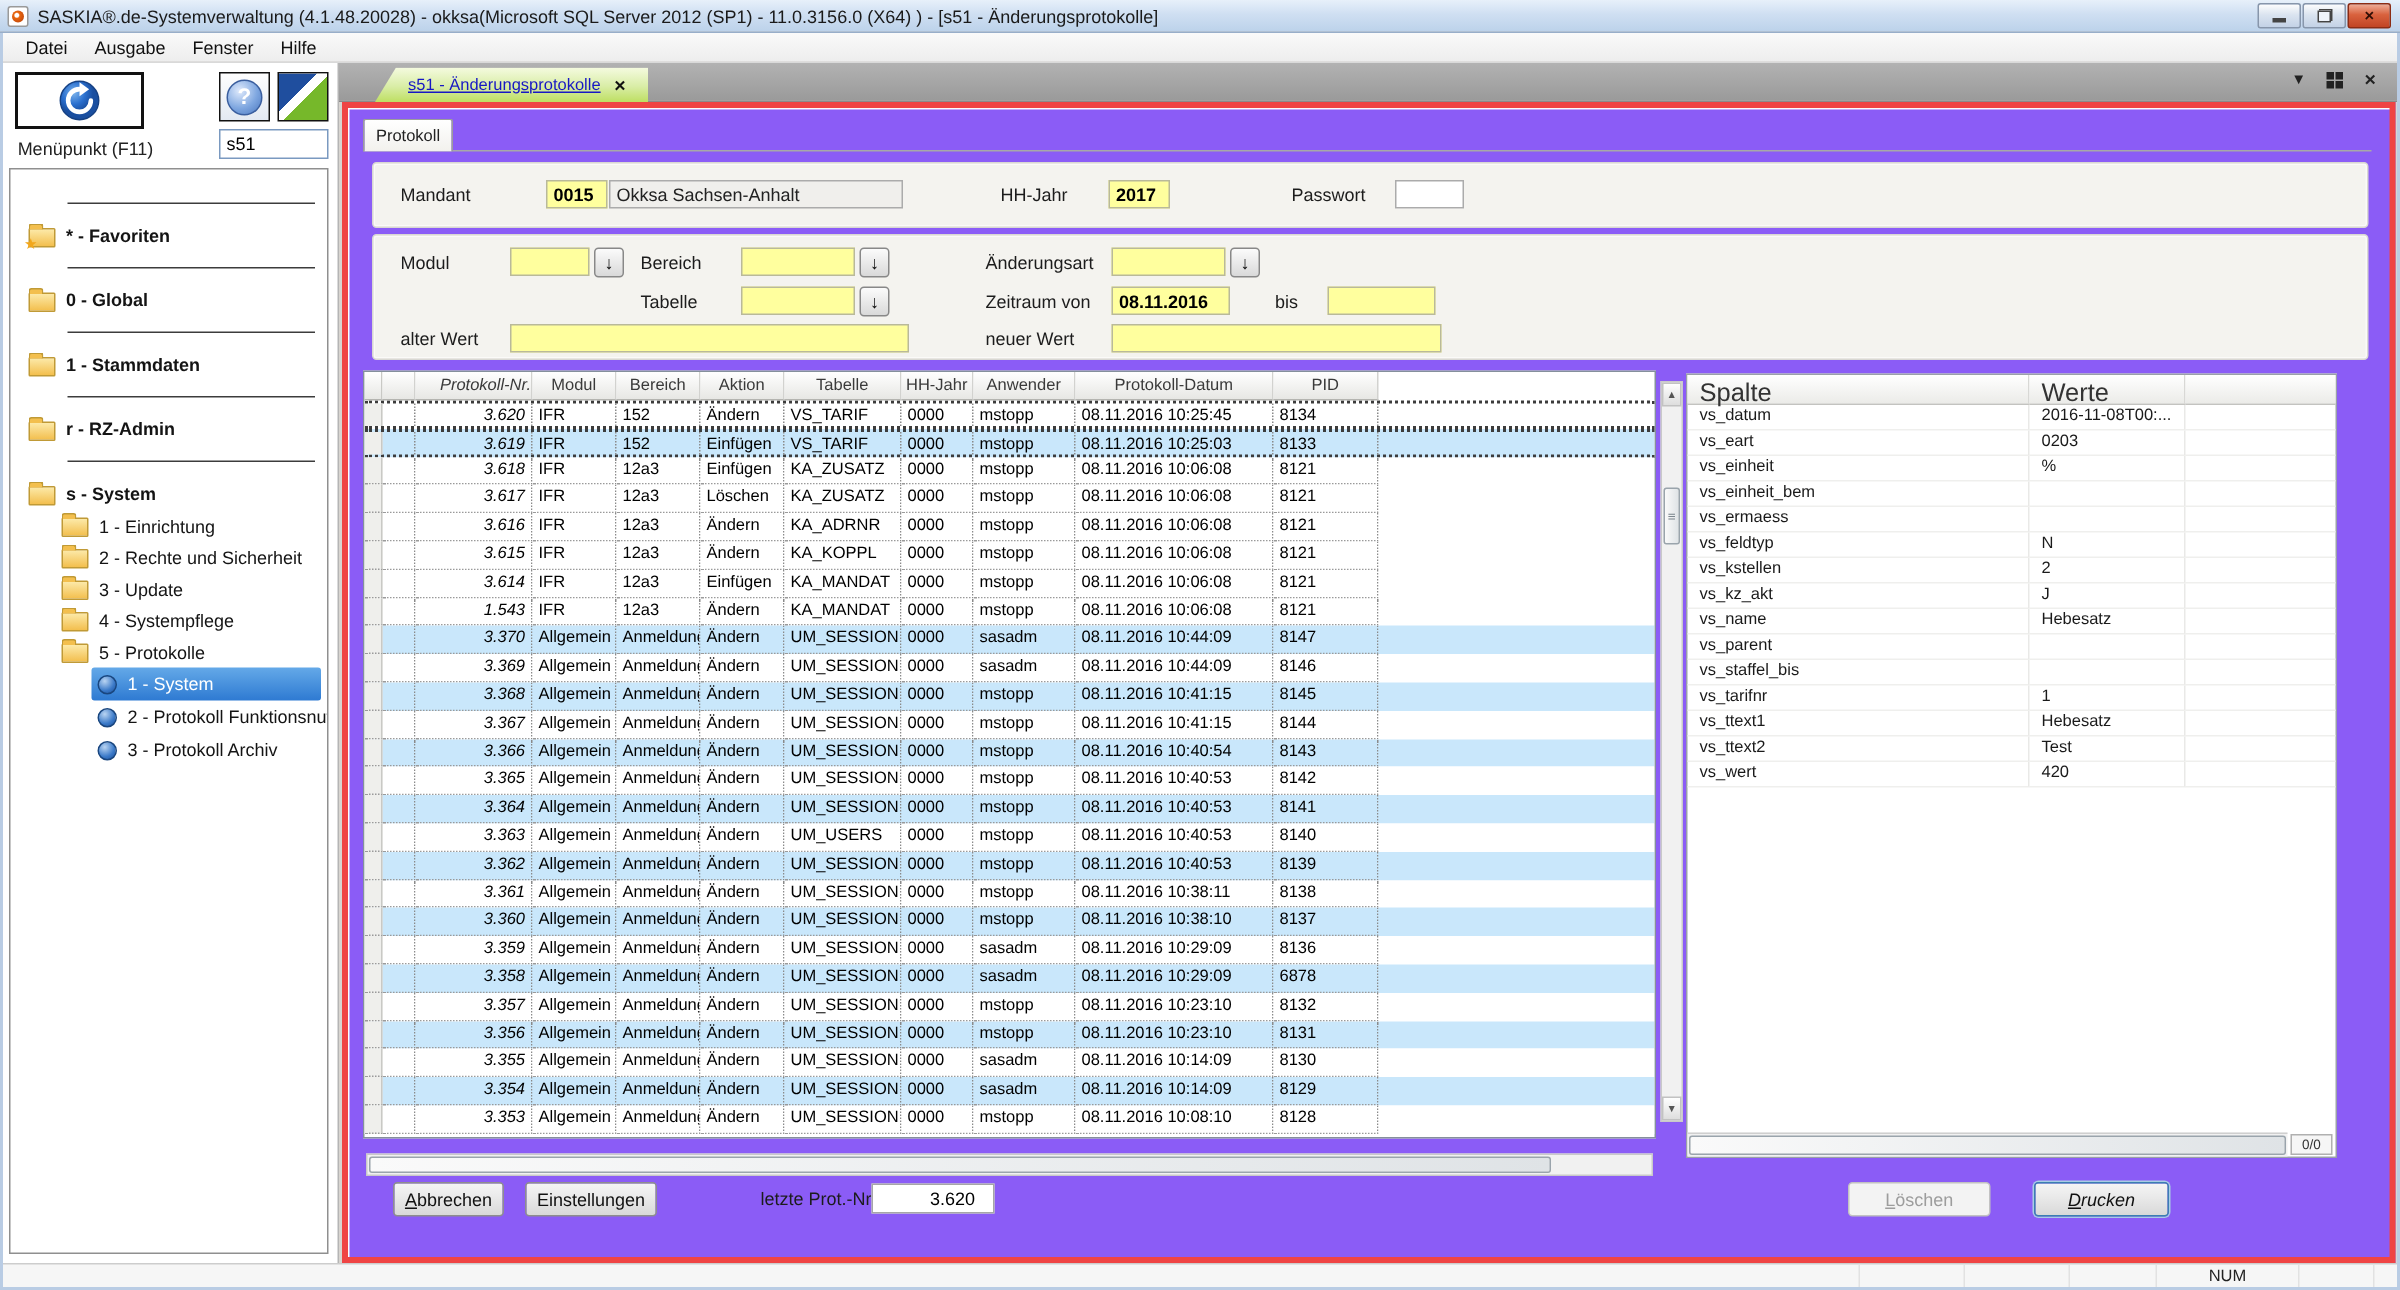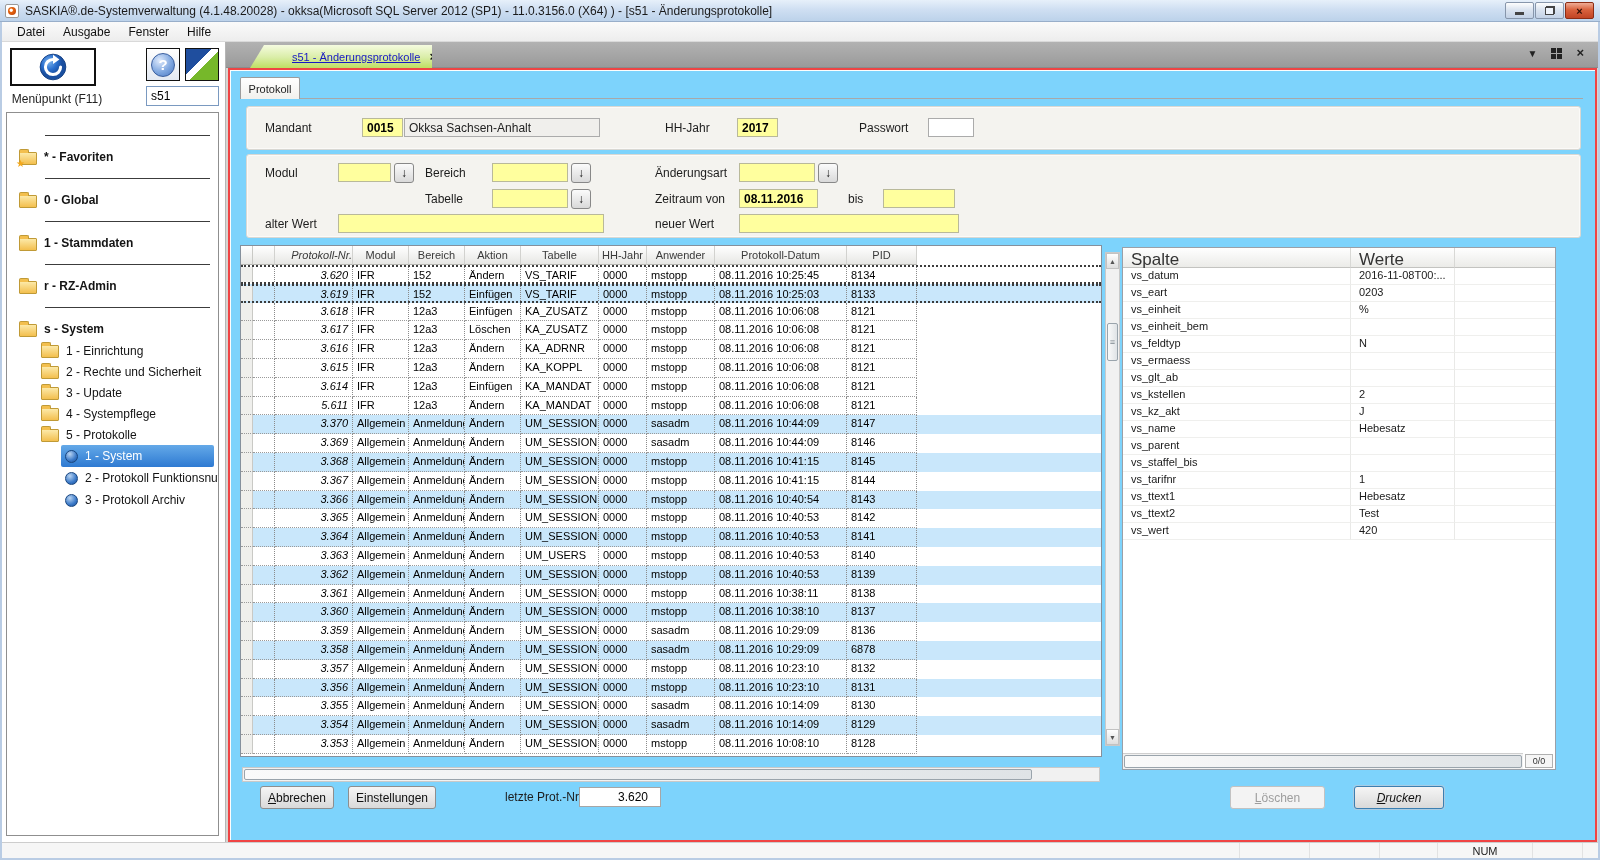--- a/index.html
+++ b/index.html
@@ -65,31 +65,31 @@
     background:#f3bf4e; border:1px solid #c09a36; border-bottom:none; border-radius:2px 2px 0 0; }
   .ticon.folder-star .star { position:absolute; left:-4px; bottom:-5px; font-size:10px; color:#f2a71c; line-height:10px; }
   .ticon.sphere { width:13px; height:13px; border-radius:50%; flex:none;
     background:radial-gradient(circle at 35% 28%, #b9d4f2, #3a79c8 60%, #1c4f98); border:1px solid #19467f; }
 
   
   #tabstrip { position:absolute; left:226px; top:42px; right:2px; height:26px; background:linear-gradient(#b2b2b2,#9a9a9a);
     border-bottom:1px solid #8b8b8b; }
   #doc-tab { position:absolute; left:24px; top:3px; height:23px; width:182px; clip-path:polygon(14px 0, 100% 0, 100% 100%, 0 100%);
     background:linear-gradient(#f5fbe0,#d9eda6 55%,#bedf62); display:flex; align-items:center; padding-left:22px; gap:9px; }
-  #doc-tab-label { font-size:11px; color:#1717c4; text-decoration:underline; white-space:nowrap;margin-left:20px; }
+  #doc-tab-label { font-size:11px; color:#1717c4; text-decoration:underline; white-space:nowrap; }
   #doc-tab-close { font-size:13px; font-weight:bold; color:#111; line-height:13px; }
   #strip-icons { position:absolute; right:14px; top:5px; display:flex; align-items:center; gap:14px; }
   #strip-menu-icon { font-size:10px; color:#222; }
   #tile-windows-icon { width:11px; height:11px; display:grid; grid-template-columns:5px 5px; grid-template-rows:5px 5px; gap:1px; }
   #tile-windows-icon span { background:#222; }
   #strip-close-icon { font-size:13px; font-weight:bold; color:#222; line-height:12px; }
 
   
-  #content { position:absolute; left:228px; top:68px; right:3px; bottom:18px; background:#7dd3fc;
-    border:2px solid #ef4444; box-shadow:inset 1px 1px 0 #fdfdfd; }
+  #content { position:absolute; left:228px; top:68px; right:3px; bottom:18px; background:#8b5cf6;
+    border:4px solid #ef4444; box-shadow:inset 1px 1px 0 #fdfdfd; }
   #inner-tab { position:absolute; left:10px; top:7px; width:60px; height:22px; background:linear-gradient(#ffffff,#f2f1ed);
     border:1px solid #9c9c9c; border-bottom:none; border-radius:2px 2px 0 0; font-size:11px; color:#222;
     display:flex; align-items:center; justify-content:center; z-index:2; }
   #tabpage-line { position:absolute; left:10px; top:28px; right:12px; height:1px; background:#a8a8a8; }
 
   .groupbox { position:absolute; left:16px; right:14px; background:#f4f3ef; border:1px solid #d9d8d3; border-radius:3px;
     box-shadow:inset 0 0 0 1px #fbfaf8; }
   #groupbox1 { top:36px; height:44px; }
   #groupbox2 { top:84px; height:84px; }
   .flabel { position:absolute; font-size:12px; color:#1c1c1c; white-space:nowrap; }
@@ -449,21 +449,21 @@
             <span class="gcell col-aktion">Einfügen</span>
             <span class="gcell col-tabelle">KA_MANDAT</span>
             <span class="gcell col-hh">0000</span>
             <span class="gcell col-anw">mstopp</span>
             <span class="gcell col-dat">08.11.2016 10:06:08</span>
             <span class="gcell col-pid">8121</span>
           </div>
           <div class="grow">
             <span class="gcell col-rh"></span>
             <span class="gcell col-sel"></span>
-            <span class="gcell col-nr">5.611</span>
+            <span class="gcell col-nr">1.543</span>
             <span class="gcell col-modul">IFR</span>
             <span class="gcell col-bereich">12a3</span>
             <span class="gcell col-aktion">Ändern</span>
             <span class="gcell col-tabelle">KA_MANDAT</span>
             <span class="gcell col-hh">0000</span>
             <span class="gcell col-anw">mstopp</span>
             <span class="gcell col-dat">08.11.2016 10:06:08</span>
             <span class="gcell col-pid">8121</span>
           </div>
           <div class="grow hl">
@@ -730,32 +730,27 @@
             <span class="dcell dcol-s">vs_einheit</span>
             <span class="dcell dcol-w">%</span>
             <span class="dcell dcol-x"></span>
           </div>
           <div class="drow">
             <span class="dcell dcol-s">vs_einheit_bem</span>
             <span class="dcell dcol-w"></span>
             <span class="dcell dcol-x"></span>
           </div>
           <div class="drow">
+            <span class="dcell dcol-s">vs_ermaess</span>
+            <span class="dcell dcol-w"></span>
+            <span class="dcell dcol-x"></span>
+          </div>
+          <div class="drow">
             <span class="dcell dcol-s">vs_feldtyp</span>
             <span class="dcell dcol-w">N</span>
-            <span class="dcell dcol-x"></span>
-          </div>
-          <div class="drow">
-            <span class="dcell dcol-s">vs_ermaess</span>
-            <span class="dcell dcol-w"></span>
-            <span class="dcell dcol-x"></span>
-          </div>
-          <div class="drow">
-            <span class="dcell dcol-s">vs_glt_ab</span>
-            <span class="dcell dcol-w"></span>
             <span class="dcell dcol-x"></span>
           </div>
           <div class="drow">
             <span class="dcell dcol-s">vs_kstellen</span>
             <span class="dcell dcol-w">2</span>
             <span class="dcell dcol-x"></span>
           </div>
           <div class="drow">
             <span class="dcell dcol-s">vs_kz_akt</span>
             <span class="dcell dcol-w">J</span>

